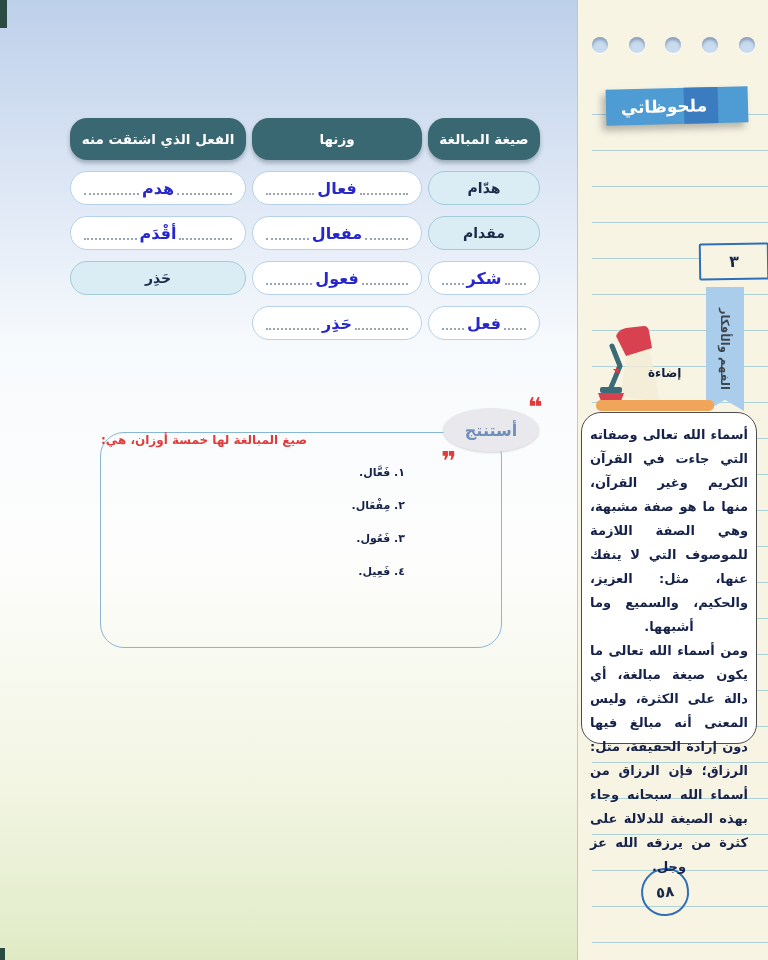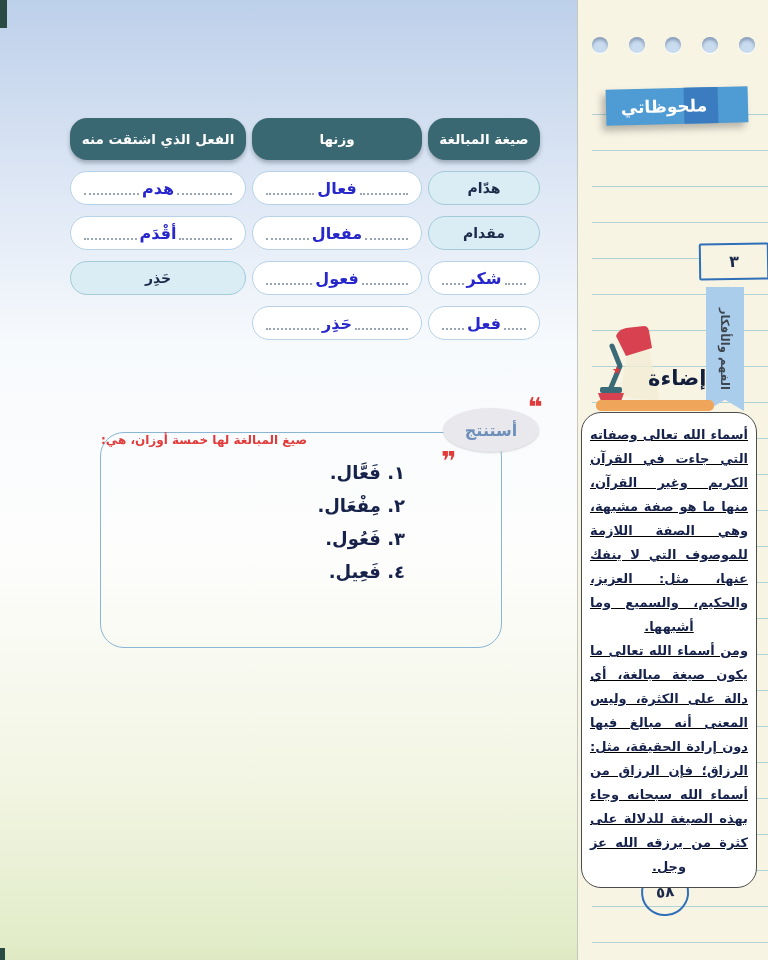--- a/index.html
+++ b/index.html
@@ -24,25 +24,25 @@
   .num-tab{position:absolute;left:121px;top:243px;width:66px;height:33px;border:2px solid #2f6fb8;
         background:#f8f4e4;transform:rotate(-.8deg);display:flex;align-items:center;justify-content:center;
         color:#1b2a4a;font-weight:bold;font-size:16px;border-radius:2px;}
   .ribbon{position:absolute;left:128px;top:287px;width:38px;height:124px;background:#a9cdeb;
         clip-path:polygon(0 0,100% 0,100% 100%,50% 91%,0 100%);
         display:flex;align-items:center;justify-content:center;}
   .ribbon span{writing-mode:vertical-rl;font-size:11.5px;font-weight:bold;color:#3e4650;letter-spacing:1px;}
   
   .lamp-wrap{position:absolute;left:10px;top:326px;width:74px;height:80px;}
   .idaa-star{position:absolute;left:34px;top:364px;color:#e0383d;font-size:11px;}
-  .idaa-label{position:absolute;left:70px;top:366px;color:#131f3d;font-weight:bold;font-size:21px;}
+  .idaa-label{position:absolute;left:70px;top:366px;color:#131f3d;font-weight:bold;font-size:12px;}
   .shelf-bar{position:absolute;left:18px;top:400px;width:118px;height:11px;background:#efa65a;border-radius:5px;z-index:3;}
-  .note-box{position:absolute;left:3px;top:412px;width:176px;height:476px;box-sizing:border-box;
+  .note-box{position:absolute;left:3px;top:412px;width:176px;height:332px;box-sizing:border-box;
         background:#fff;border:1.4px solid #4c4c4c;border-radius:20px;z-index:2;
-        padding:10px 8px 6px 8px;direction:rtl;text-decoration:underline;}
+        padding:10px 8px 6px 8px;direction:rtl;}
   .note-box p{margin:0;color:#16224a;font-size:13px;font-weight:bold;line-height:24px;
         text-align:justify;text-align-last:center;}
   .note-src{margin-top:4px;color:#e23b3b;font-size:11.5px;font-weight:bold;line-height:19px;text-align:center;direction:rtl;}
   .page-circle{position:absolute;left:63px;top:868px;width:44px;height:44px;border:2.5px solid #2f6fb8;
         border-radius:52% 48% 50% 50%;transform:rotate(-6deg);background:transparent;
         display:flex;align-items:center;justify-content:center;color:#1b2a4a;font-weight:bold;font-size:15px;}
   
   .mtable{position:absolute;left:70px;top:118px;width:470px;direction:rtl;display:grid;
         grid-template-columns:112px 170px 176px;grid-template-rows:42px repeat(4,34px);
         column-gap:6px;row-gap:11px;}
@@ -51,21 +51,21 @@
   .cell{border-radius:17px;display:flex;align-items:center;justify-content:center;box-sizing:border-box;}
   .form-cell{background:#daedf4;border:1.3px solid #a3cbd8;color:#1c2b4a;font-weight:bold;font-size:14px;}
   .ans-cell{background:#fff;border:1.3px solid #b7d2e8;padding:0 10px;}
   .dots{flex:1;height:2px;border-bottom:2px dotted #98a6b4;margin:0 3px;transform:translateY(5px);}
   .ans{color:#2727cc;font-weight:bold;font-size:16px;white-space:nowrap;}
   
   .conc-box{position:absolute;left:100px;top:432px;width:402px;height:216px;box-sizing:border-box;
         border:1.6px solid #8ab6d6;border-radius:24px;direction:rtl;}
   .conc-head{text-align:left;color:#e23b3b;font-weight:bold;font-size:12px;}
   .conc-list{margin-top:9px;padding-right:96px;}
-  .conc-item{color:#16224a;font-weight:bold;font-size:18px;line-height:33px;}
+  .conc-item{color:#16224a;font-weight:bold;font-size:11px;line-height:33px;}
   .badge{position:absolute;left:443px;top:408px;width:96px;height:44px;background:#e9e9ed;border-radius:50%;
         display:flex;align-items:center;justify-content:center;box-shadow:0 1px 2px rgba(0,0,0,.15);z-index:2;}
   .badge b{color:#6e8fba;font-size:16px;}
   .badge .q1,.badge .q2{position:absolute;color:#e23b3b;font-size:26px;font-weight:bold;line-height:10px;}
   .q1{right:-4px;top:-6px;} .q2{left:-2px;bottom:-14px;}
 </style>
 </head>
 <body>
 
 <div id="page">

